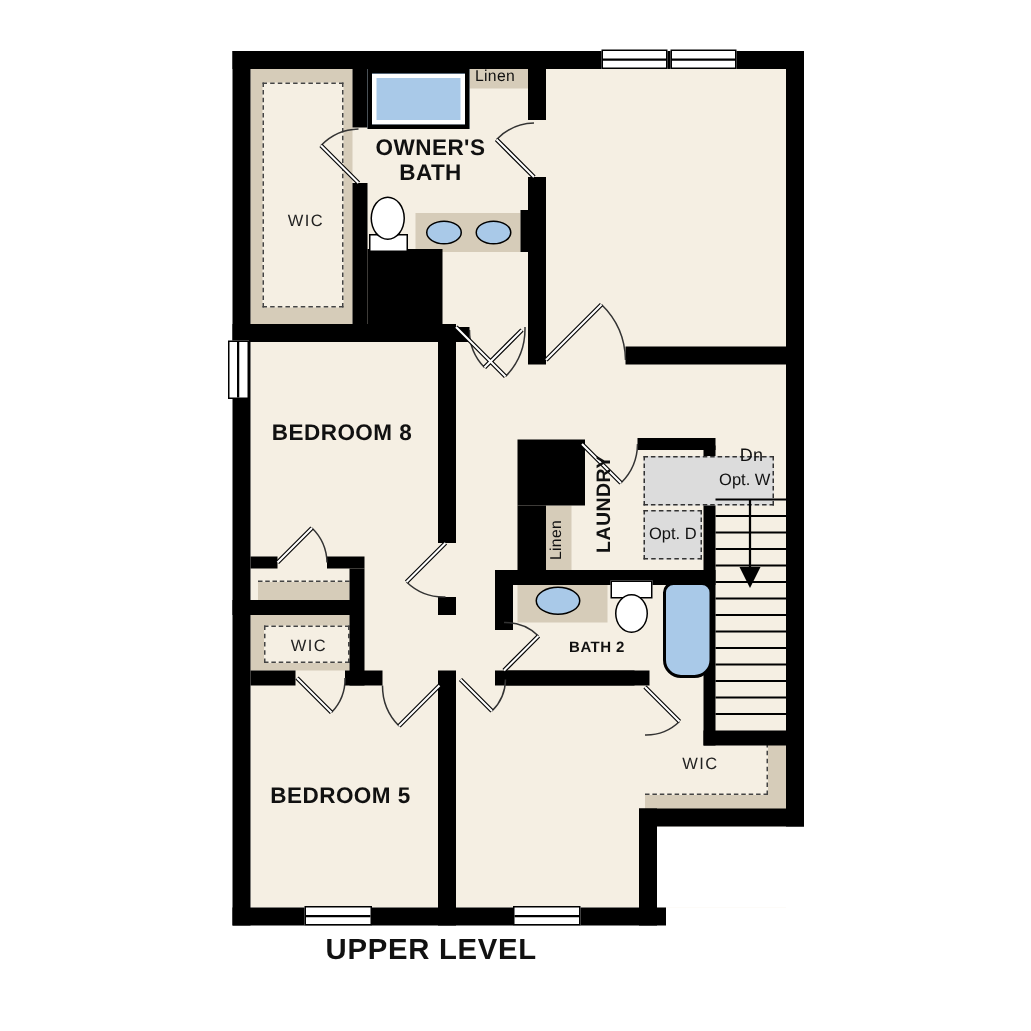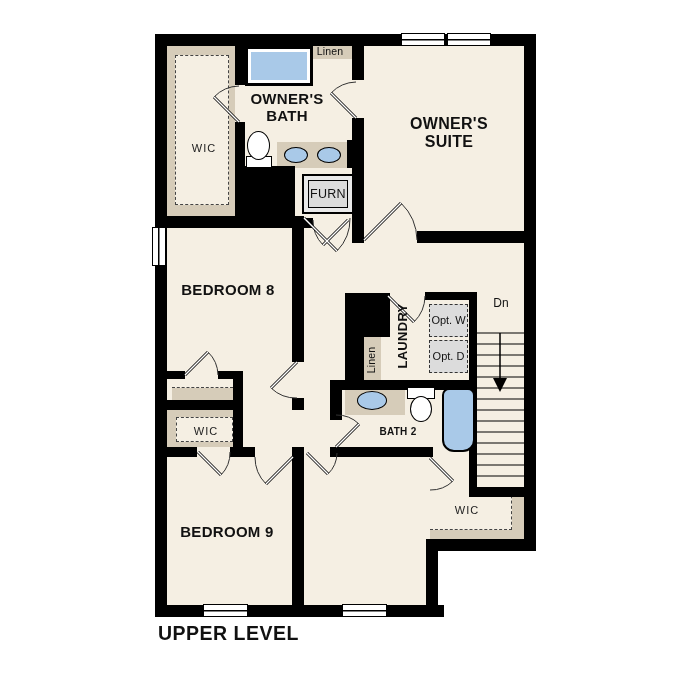--- a/index.html
+++ b/index.html
@@ -96,25 +96,22 @@
   <div class="abs fixture-blue" style="left:245px;top:46px;width:62px;height:34px;border:3px solid #000;box-shadow:inset 0 0 0 3px #fff;"></div>
   <div class="abs fixture-blue oval" style="left:284px;top:147px;width:22px;height:14px;"></div>
   <div class="abs fixture-blue oval" style="left:317px;top:147px;width:22px;height:14px;"></div>
   <div class="abs white-fix" style="left:246px;top:156px;width:24px;height:10px;"></div>
   <div class="abs white-fix oval" style="left:247px;top:131px;width:21px;height:27px;"></div>
   <div class="abs fixture-blue oval" style="left:357px;top:391px;width:28px;height:17px;"></div>
   <div class="abs white-fix" style="left:407px;top:387px;width:26px;height:10px;"></div>
   <div class="abs white-fix oval" style="left:410px;top:396px;width:20px;height:24px;"></div>
   <div class="abs fixture-blue" style="left:442px;top:388px;width:29px;height:60px;border:2px solid #000;border-radius:7px 7px 12px 12px;"></div>
 
-  <div class="abs furn-outer" style="left:302px;top:174px;width:48px;height:36px;">
-    <div class="furn-inner">FURN</div>
-  </div>
 
-  <div class="abs opt-box" style="left:429px;top:304px;width:37px;height:31px;">Opt. W</div>
+  <div class="abs opt-box" style="left:429px;top:304px;width:37px;height:31px;padding-left:48px;">Opt. W</div>
   <div class="abs opt-box" style="left:429px;top:340px;width:37px;height:31px;">Opt. D</div>
 
   <svg width="687" height="687" viewBox="0 0 687 687">
 
     <g stroke="#000" stroke-width="1.2">
       <line x1="477" y1="333" x2="524" y2="333"></line>
         <line x1="477" y1="344" x2="524" y2="344"></line>
       <line x1="477" y1="355" x2="524" y2="355"></line>
         <line x1="477" y1="366" x2="524" y2="366"></line>
       <line x1="477" y1="377" x2="524" y2="377"></line>
@@ -175,26 +172,25 @@
         <path d="M198,452 L221,475"></path>
         <path d="M293,457 L266,484"></path>
       <path d="M307,453 L328,474"></path>
         <path d="M336,447 L359,424"></path>
         <path d="M388,296 L414,322"></path>
       <path d="M430,458 L453,481"></path>
     </g>
   </svg>
 
   <div class="label" style="left:287px;top:108px;width:100px;">OWNER'S BATH</div>
-  <div class="label" style="left:449px;top:133px;width:110px;font-size:16px;">OWNER'S SUITE</div>
   <div class="label" style="left:228px;top:290px;width:130px;">BEDROOM 8</div>
-  <div class="label" style="left:227px;top:532px;width:130px;">BEDROOM 9</div>
+  <div class="label" style="left:227px;top:532px;width:130px;">BEDROOM 5</div>
   <div class="label" style="left:398px;top:432px;width:70px;font-size:10px;">BATH 2</div>
   <div class="label vert" style="left:403px;top:336px;font-size:13px;">LAUNDRY</div>
   <div class="label small" style="left:204px;top:148px;">WIC</div>
   <div class="label small" style="left:206px;top:431px;">WIC</div>
   <div class="label small" style="left:467px;top:510px;">WIC</div>
   <div class="label tiny" style="left:330px;top:52px;">Linen</div>
   <div class="label tiny vert" style="left:372px;top:360px;">Linen</div>
   <div class="label tiny" style="left:501px;top:304px;font-size:12px;">Dn</div>
-  <div class="label" style="left:158px;top:634px;width:200px;transform:translate(0,-50%);text-align:left;font-size:19.5px;letter-spacing:.5px;">UPPER LEVEL</div>
+  <div class="label" style="left:158px;top:634px;width:200px;transform:translate(0,-50%);text-align:right;font-size:19.5px;letter-spacing:.5px;">UPPER LEVEL</div>
 
 </div>
 
 </body></html>

